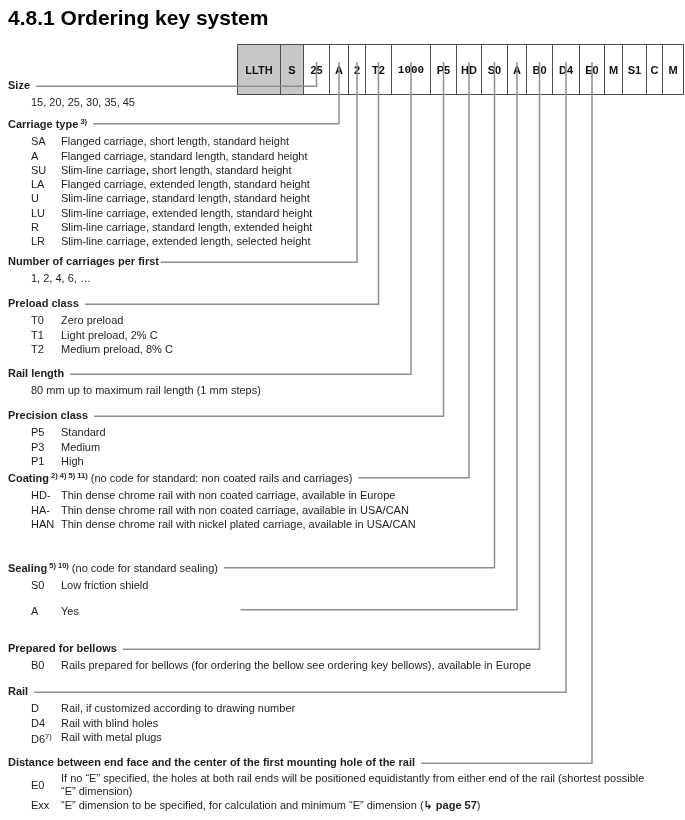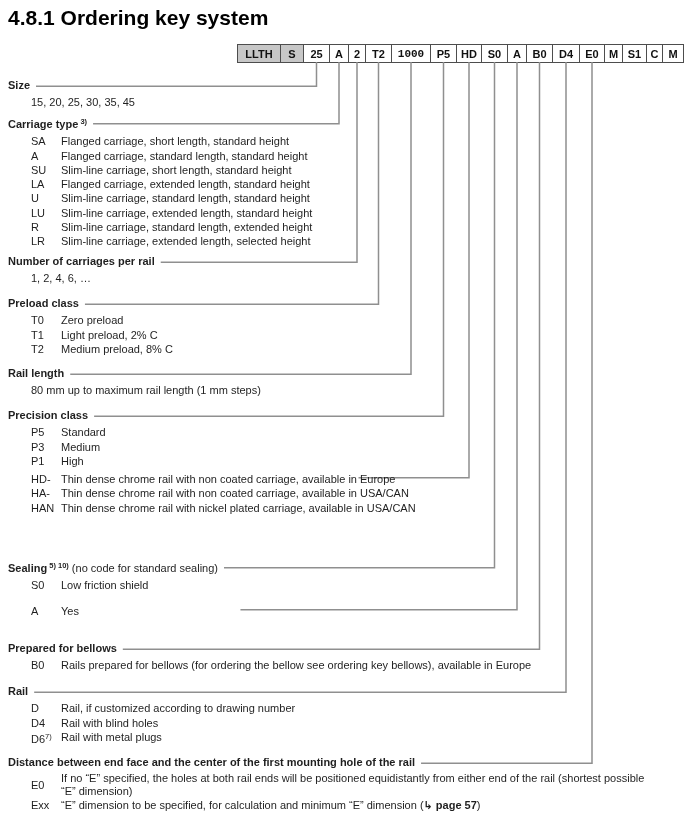--- a/index.html
+++ b/index.html
@@ -22,21 +22,21 @@
     display:flex;align-items:stretch;
   }
   .key-box{
     height:17px;
     border:1px solid #4d4d4d;
     margin-left:-1px;
     display:flex;align-items:center;justify-content:center;
     font-size:11px;font-weight:bold;color:#111;
     background:#ffffff;
     box-sizing:content-box;
-    padding:0 1px;
+    padding:16px 1px;
   }
   .key-box.shaded{background:#c7c7c7;}
   .key-box:first-child{margin-left:0;}
   
   #leads{
     position:absolute;left:0;top:0;width:685px;height:820px;
     pointer-events:none;
   }
   
   .sec{
@@ -145,21 +145,21 @@
           </div>
           <div class="item">
             <span class="code">R</span>
             <span class="txt">Slim-line carriage, standard length, extended height</span>
           </div>
           <div class="item">
             <span class="code">LR</span>
             <span class="txt">Slim-line carriage, extended length, selected height</span>
           </div>
         </div></div>
-      <div class="sec" style="top: 254px;"><span class="sec-head">Number of carriages per rail</span><div class="sec-items">
+      <div class="sec" style="top: 254px;"><span class="sec-head">Number of carriages per first</span><div class="sec-items">
           <div class="item nocode">
             <span class="txt">1, 2, 4, 6, …</span>
           </div>
         </div></div>
       <div class="sec" style="top: 296px;"><span class="sec-head">Preload class</span><div class="sec-items">
           <div class="item">
             <span class="code">T0</span>
             <span class="txt">Zero preload</span>
           </div>
           <div class="item">
@@ -183,21 +183,21 @@
           </div>
           <div class="item">
             <span class="code">P3</span>
             <span class="txt">Medium</span>
           </div>
           <div class="item">
             <span class="code">P1</span>
             <span class="txt">High</span>
           </div>
         </div></div>
-      <div class="sec" style="top: 469px;"><div class="sec-items">
+      <div class="sec" style="top: 469px;"><span class="sec-head">Coating<sup> 2) 4) 5) 11)</sup><span class="sec-suffix"> (no code for standard: non coated rails and carriages)</span></span><div class="sec-items">
           <div class="item">
             <span class="code">HD-</span>
             <span class="txt">Thin dense chrome rail with non coated carriage, available in Europe</span>
           </div>
           <div class="item">
             <span class="code">HA-</span>
             <span class="txt">Thin dense chrome rail with non coated carriage, available in USA/CAN</span>
           </div>
           <div class="item">
             <span class="code">HAN</span>

